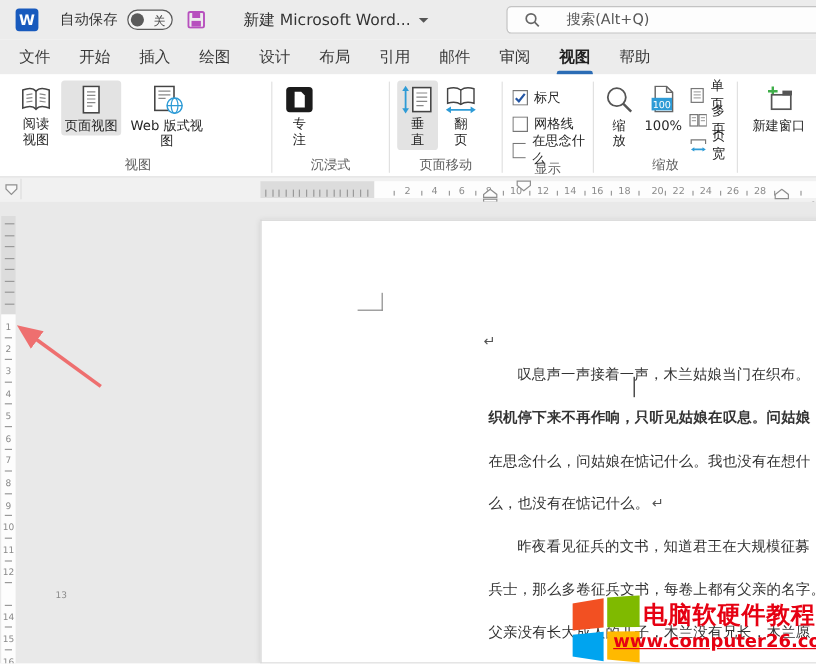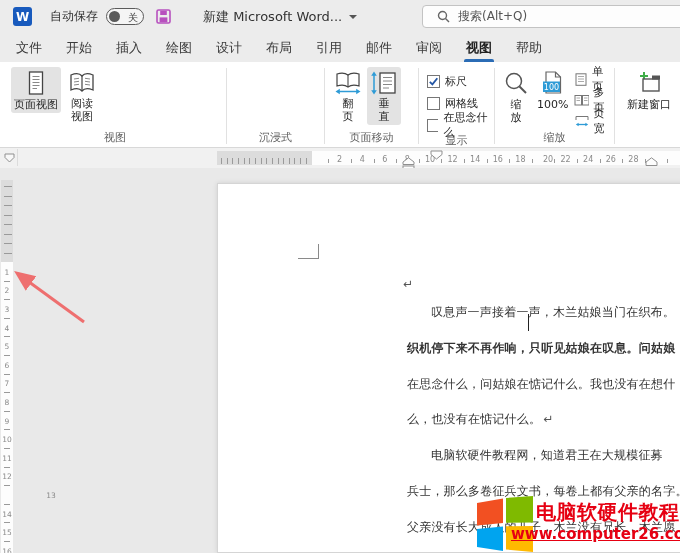--- a/index.html
+++ b/index.html
@@ -11,21 +11,21 @@
   .titlebar { position:absolute; left:0; top:0; width:680px; height:33px; background:#ececec; display:flex; align-items:center; }
   .word-logo { width:19px; height:19px; margin-left:13px; background:#185abd; border-radius:3px; color:#fff; font-size:12px; font-weight:bold; display:flex; align-items:center; justify-content:center; }
   .autosave { margin-left:18px; font-size:12px; color:#333; }
   .toggle { position:relative; margin-left:8px; width:38px; height:17px; border:1.5px solid #5a5a5a; border-radius:9px; background:#f5f5f5; }
   .toggle .knob { position:absolute; left:2px; top:1.5px; width:11px; height:11px; border-radius:50%; background:#5a5a5a; }
   .toggle .tstate { position:absolute; right:5px; top:1.5px; font-size:10px; color:#444; }
   .saveicon { margin-left:12px; display:flex; }
   .doctitle { margin-left:32px; font-size:13px; color:#333; display:flex; align-items:center; }
   .chev { width:0; height:0; border-left:4px solid transparent; border-right:4px solid transparent; border-top:4px solid #555; margin-left:7px; }
   .searchbox { position:absolute; left:422px; top:5px; width:270px; height:23px; background:#fdfdfd; border:1px solid #c3c3c3; border-radius:4px; display:flex; align-items:center; padding-left:14px; }
-  .searchbox span { font-size:12px; color:#555; margin-left:8px; }
+  .searchbox span { font-size:12px; color:#555; margin-left:22px; }
 
   
   .menubar { position:absolute; left:0; top:33px; width:680px; height:29px; background:#ececec; display:flex; align-items:stretch; padding-left:4px; }
   .mtab { position:relative; padding:0 12px; font-size:13px; color:#3a3a3a; display:flex; align-items:center; }
   .mtab.active { font-weight:bold; color:#222; }
   .mtab.active::after { content:""; position:absolute; left:10px; right:10px; bottom:0; height:3px; background:#2b6cb5; border-radius:2px 2px 0 0; }
 
   
   .ribbon { position:absolute; left:0; top:62px; width:680px; height:86px; background:#fff; border-bottom:1px solid #d8d8d8; display:flex; padding:2px 0 0 4px; }
   .rgroup { position:relative; display:flex; flex-direction:column; flex:0 0 auto; }
@@ -119,86 +119,107 @@
       <div class="mtab">邮件</div>
       <div class="mtab">审阅</div>
       <div class="mtab active">视图</div>
       <div class="mtab">帮助</div>
     </div>
 
   <div class="ribbon">
 
     <div class="rgroup" style="width:222px">
       <div class="grow" style="padding-left:6px">
-        <div class="bigbtn sel">
-          <svg width="22" height="25" viewBox="0 0 22 25">
-              <rect x="4.5" y="1" width="13" height="22" fill="#fff" stroke="#444" stroke-width="1.3"></rect>
-              <g stroke="#888" stroke-width="1">
-                <line x1="7.5" y1="5.5" x2="14.5" y2="5.5"></line>
-                <line x1="7.5" y1="8.5" x2="14.5" y2="8.5"></line>
-                <line x1="7.5" y1="11.5" x2="14.5" y2="11.5"></line>
-                <line x1="7.5" y1="14.5" x2="14.5" y2="14.5"></line>
-                <line x1="7.5" y1="17.5" x2="12" y2="17.5"></line>
-              </g>
-            </svg>
-          <span class="blabel">页面视图</span>
-        </div>
         <div class="bigbtn">
           <svg width="26" height="24" viewBox="0 0 26 24">
               <path d="M2 4 C7 2 11 2.6 13 5 C15 2.6 19 2 24 4 V19 C19 17 15 17.6 13 20 C11 17.6 7 17 2 19 Z" fill="#fff" stroke="#444" stroke-width="1.3"></path>
               <line x1="13" y1="5" x2="13" y2="20" stroke="#444" stroke-width="1.2"></line>
               <g stroke="#888" stroke-width="1">
                 <line x1="5" y1="8" x2="10" y2="7.3"></line>
                 <line x1="5" y1="11" x2="10" y2="10.3"></line>
                 <line x1="5" y1="14" x2="10" y2="13.3"></line>
                 <line x1="16" y1="7.3" x2="21" y2="8"></line>
                 <line x1="16" y1="10.3" x2="21" y2="11"></line>
                 <line x1="16" y1="13.3" x2="21" y2="14"></line>
               </g>
             </svg>
           <span class="blabel w2">阅读视图</span>
         </div>
+        <div class="bigbtn sel">
+          <svg width="22" height="25" viewBox="0 0 22 25">
+              <rect x="4.5" y="1" width="13" height="22" fill="#fff" stroke="#444" stroke-width="1.3"></rect>
+              <g stroke="#888" stroke-width="1">
+                <line x1="7.5" y1="5.5" x2="14.5" y2="5.5"></line>
+                <line x1="7.5" y1="8.5" x2="14.5" y2="8.5"></line>
+                <line x1="7.5" y1="11.5" x2="14.5" y2="11.5"></line>
+                <line x1="7.5" y1="14.5" x2="14.5" y2="14.5"></line>
+                <line x1="7.5" y1="17.5" x2="12" y2="17.5"></line>
+              </g>
+            </svg>
+          <span class="blabel">页面视图</span>
+        </div>
+        <div class="bigbtn">
+          <svg width="30" height="25" viewBox="0 0 30 25">
+              <rect x="5" y="1" width="16" height="20" fill="#fff" stroke="#444" stroke-width="1.3"></rect>
+              <g stroke="#888" stroke-width="1">
+                <line x1="8" y1="5" x2="18" y2="5"></line>
+                <line x1="8" y1="8" x2="18" y2="8"></line>
+                <line x1="8" y1="11" x2="14" y2="11"></line>
+              </g>
+              <circle cx="21.5" cy="17" r="6.3" fill="#fff" stroke="#2e9bd6" stroke-width="1.2"></circle>
+              <ellipse cx="21.5" cy="17" rx="2.8" ry="6.3" fill="none" stroke="#2e9bd6" stroke-width="1"></ellipse>
+              <line x1="15.2" y1="17" x2="27.8" y2="17" stroke="#2e9bd6" stroke-width="1"></line>
+            </svg>
+          <span class="blabel" style="width:66px">Web 版式视图</span>
+        </div>
       </div>
       <div class="glabel">视图</div>
     </div>
     <div class="gsep"></div>
 
     <div class="rgroup" style="width:97px">
       <div class="grow" style="padding-left:6px">
+        <div class="bigbtn">
+          <svg width="25" height="24" viewBox="0 0 25 24">
+              <rect x="1.5" y="1.5" width="22" height="21" rx="3" fill="#1b1b1b"></rect>
+              <path d="M8.5 5.5 H14 L17 8.5 V18.5 H8.5 Z" fill="#fff"></path>
+            </svg>
+          <span class="blabel" style="width:17px">专注</span>
+        </div>
       </div>
       <div class="glabel">沉浸式</div>
     </div>
     <div class="gsep"></div>
 
     <div class="rgroup" style="width:93px">
       <div class="grow" style="padding-left:5px">
-        <div class="bigbtn">
-          <svg width="28" height="24" viewBox="0 0 28 24">
-              <path d="M3 3 C8 1.4 11 1.8 14 4 C17 1.8 20 1.4 25 3 V15 C20 13.4 17 13.8 14 16 C11 13.8 8 13.4 3 15 Z" fill="#fff" stroke="#444" stroke-width="1.2"></path>
-              <line x1="14" y1="4" x2="14" y2="16" stroke="#444" stroke-width="1.1"></line>
-              <line x1="5" y1="20.5" x2="23" y2="20.5" stroke="#2e9bd6" stroke-width="1.5"></line>
-              <polygon points="1.5,20.5 5.8,17.7 5.8,23.3" fill="#2e9bd6"></polygon>
-              <polygon points="26.5,20.5 22.2,17.7 22.2,23.3" fill="#2e9bd6"></polygon>
-            </svg>
-          <span class="blabel" style="width:17px">翻页</span>
-        </div>
         <div class="bigbtn sel">
           <svg width="28" height="24" viewBox="0 0 28 24">
               <line x1="4" y1="4" x2="4" y2="20" stroke="#2e9bd6" stroke-width="1.5"></line>
               <polygon points="4,0.5 1.2,4.8 6.8,4.8" fill="#2e9bd6"></polygon>
               <polygon points="4,23.5 1.2,19.2 6.8,19.2" fill="#2e9bd6"></polygon>
               <rect x="10" y="2" width="15" height="20" fill="#fff" stroke="#444" stroke-width="1.3"></rect>
               <g stroke="#888">
                 <line x1="13" y1="6.5" x2="22" y2="6.5"></line>
                 <line x1="13" y1="10" x2="22" y2="10"></line>
                 <line x1="13" y1="13.5" x2="22" y2="13.5"></line>
                 <line x1="13" y1="17" x2="19" y2="17"></line>
               </g>
             </svg>
           <span class="blabel" style="width:17px">垂直</span>
+        </div>
+        <div class="bigbtn">
+          <svg width="28" height="24" viewBox="0 0 28 24">
+              <path d="M3 3 C8 1.4 11 1.8 14 4 C17 1.8 20 1.4 25 3 V15 C20 13.4 17 13.8 14 16 C11 13.8 8 13.4 3 15 Z" fill="#fff" stroke="#444" stroke-width="1.2"></path>
+              <line x1="14" y1="4" x2="14" y2="16" stroke="#444" stroke-width="1.1"></line>
+              <line x1="5" y1="20.5" x2="23" y2="20.5" stroke="#2e9bd6" stroke-width="1.5"></line>
+              <polygon points="1.5,20.5 5.8,17.7 5.8,23.3" fill="#2e9bd6"></polygon>
+              <polygon points="26.5,20.5 22.2,17.7 22.2,23.3" fill="#2e9bd6"></polygon>
+            </svg>
+          <span class="blabel" style="width:17px">翻页</span>
         </div>
       </div>
       <div class="glabel">页面移动</div>
     </div>
     <div class="gsep"></div>
 
     <div class="rgroup" style="width:75px">
       <div class="grow">
         <div class="chkcol">
           <div class="chkrow">
@@ -418,21 +439,21 @@
 
     <div class="page">
       <div class="cropmark"></div>
       <div class="pilcrow">↵</div>
       <div class="caret"></div>
       <div id="docLines">
           <div class="dline" style="left: 213px; top: 120px;">叹息声一声接着一声，木兰姑娘当门在织布。</div>
           <div class="dline" style="left: 189px; top: 155.8px; font-weight: bold;">织机停下来不再作响，只听见姑娘在叹息。问姑娘</div>
           <div class="dline" style="left: 189px; top: 191.6px;">在思念什么，问姑娘在惦记什么。我也没有在想什</div>
           <div class="dline" style="left: 189px; top: 227.4px;">么，也没有在惦记什么。<span class="pmark">↵</span></div>
-          <div class="dline" style="left: 213px; top: 263.2px;">电脑软硬件教程网，知道君王在大规模征募</div>
+          <div class="dline" style="left: 213px; top: 263.2px;">昨夜看见征兵的文书，知道君王在大规模征募</div>
           <div class="dline" style="left: 189px; top: 299px;">兵士，那么多卷征兵文书，每卷上都有父亲的名字。</div>
           <div class="dline" style="left: 189px; top: 334.8px;">父亲没有长大成人的儿子，木兰没有兄长，木兰愿</div>
         </div>
     </div>
 
     <svg class="ann-arrow" width="85" height="60" viewBox="0 0 85 60">
       <defs>
           <marker id="ah" markerWidth="9" markerHeight="8" refX="2.5" refY="3" orient="auto">
             <path d="M0 0 L7 3 L0 6 Z" fill="#ee6f6f"></path>
           </marker>

